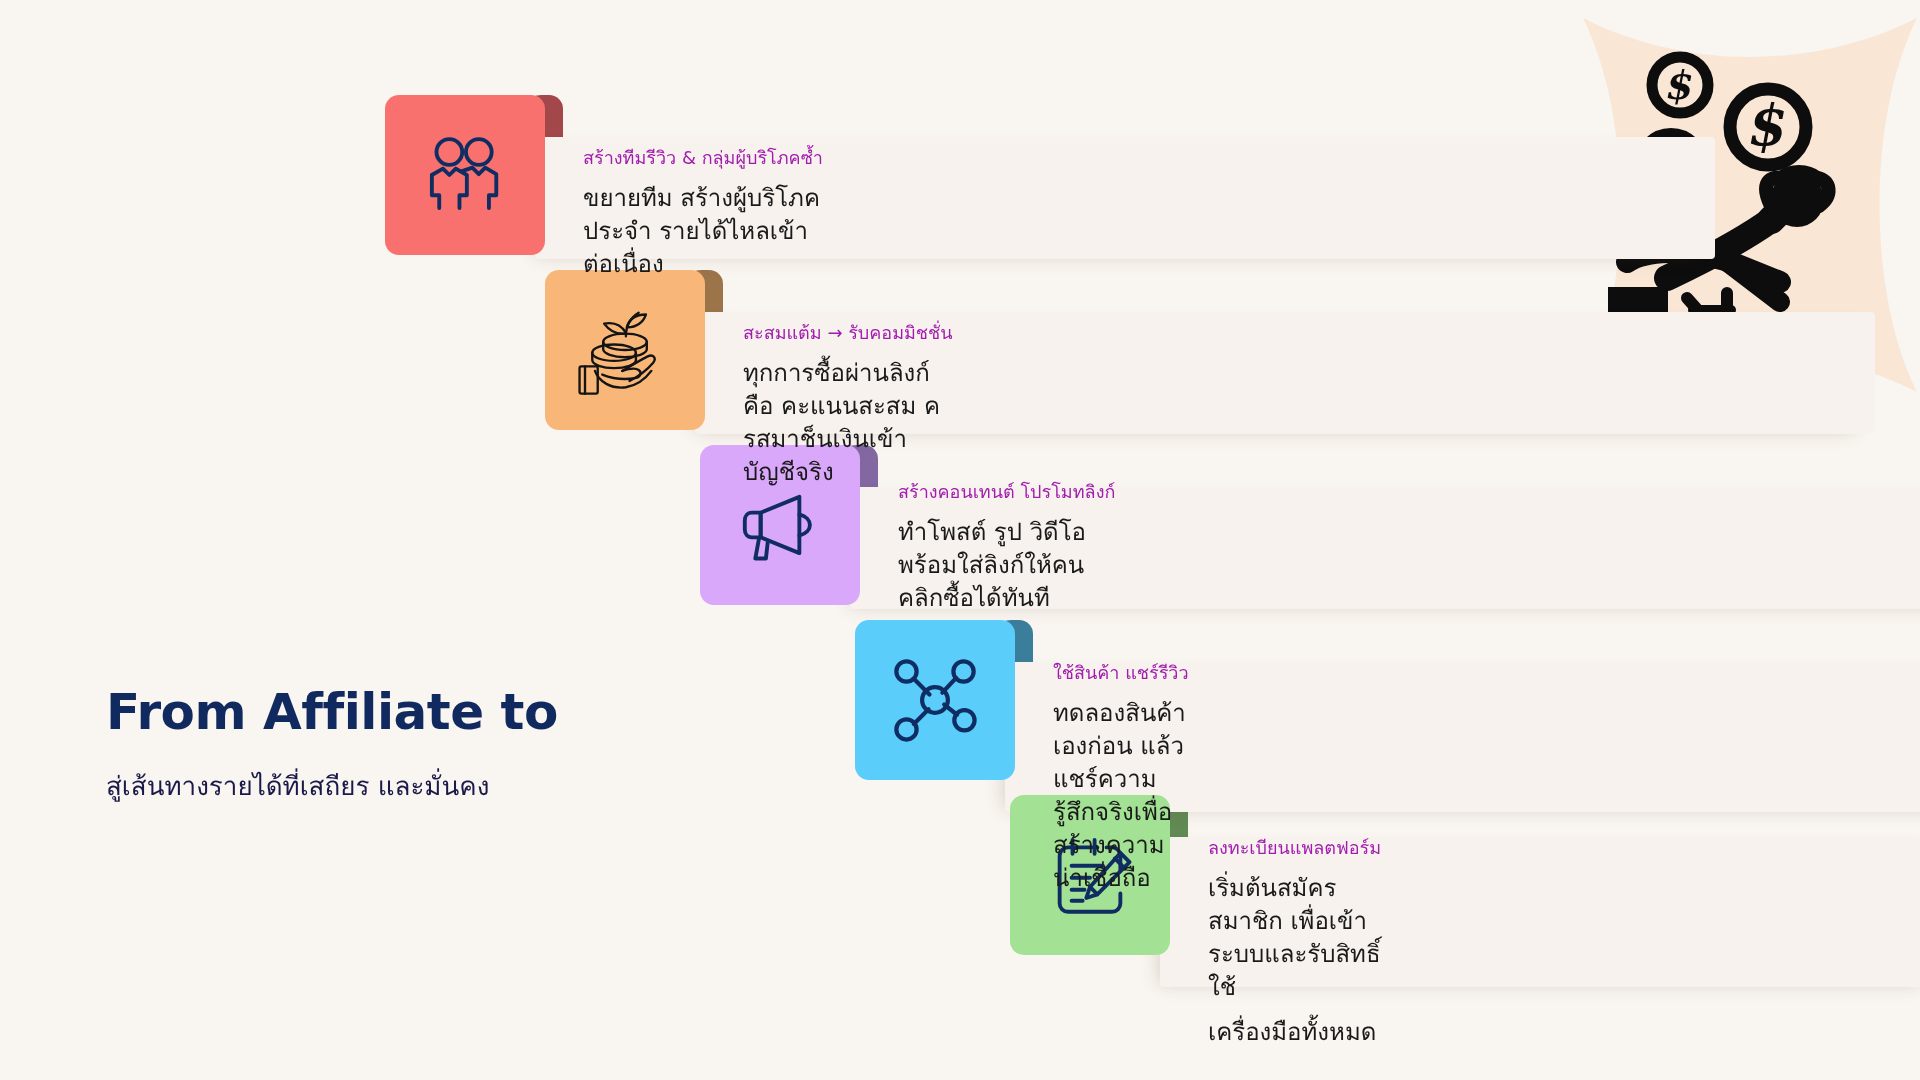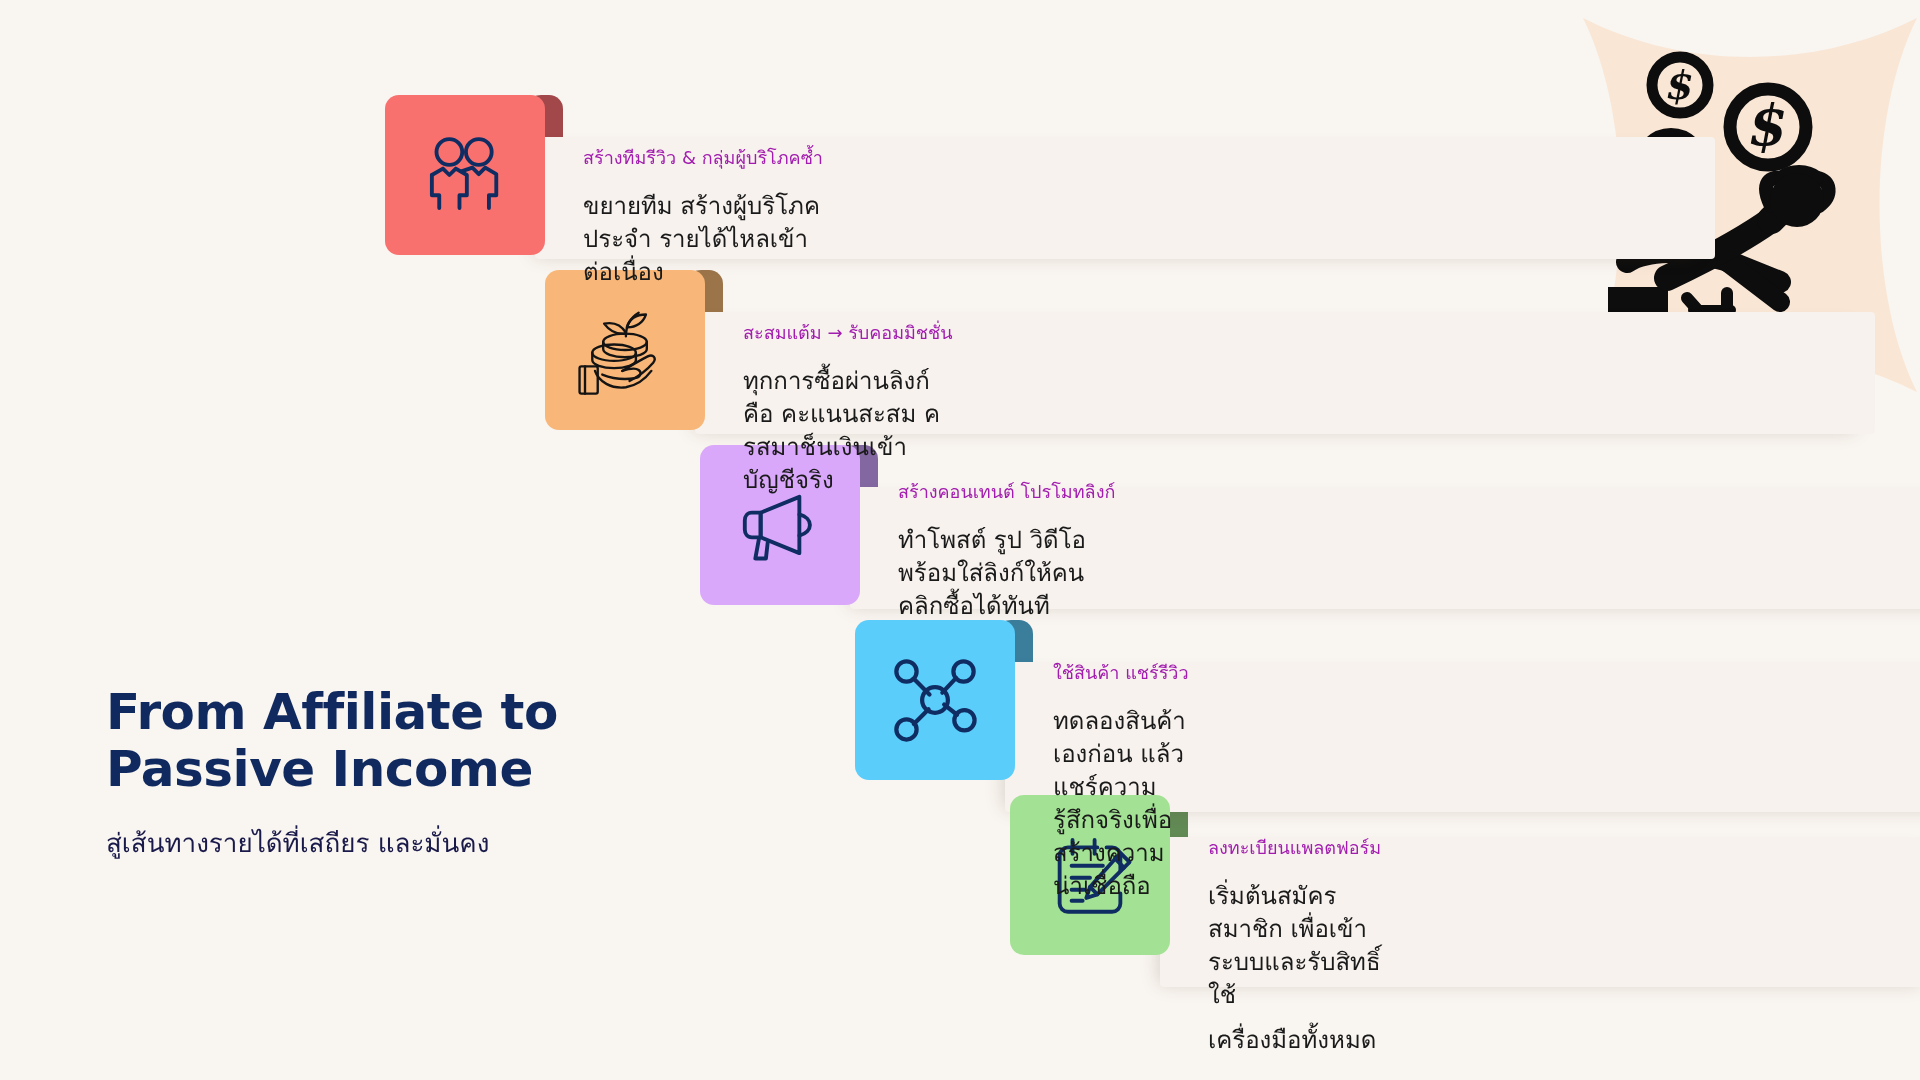--- a/index.html
+++ b/index.html
@@ -47,21 +47,21 @@
     font-weight:400;
     font-size:18px;
     line-height:1.25;
     white-space:nowrap;
   }
   .st-desc {
     color:#1A1A1A;
     font-weight:400;
     font-size:24px;
     line-height:1.38;
-    margin-top:20px;
+    margin-top:12px;
   }
 
   
   .headline {
     position:absolute; left:106px; top:684px; width:700px;
     z-index:5;
   }
   .headline h1 {
     color:#10295F;
     font-size:50px;
@@ -242,20 +242,19 @@
     <div class="txt" style="left:198px;top:42px;">
       <div class="st-title">ลงทะเบียนแพลตฟอร์ม</div>
       <div class="st-desc">เริ่มต้นสมัครสมาชิก เพื่อเข้าระบบและรับสิทธิ์ใช้</div>
       <div class="st-desc" style="margin-top:12px;">เครื่องมือทั้งหมด</div>
     </div>
   </div>
 
   <div class="headline">
     <h1>
       <span>From Affiliate to</span><br>
-      <span>Passive Income</span>
     </h1>
     <div class="sub">
       <div>สู่เส้นทางรายได้ที่เสถียร และมั่นคง</div>
     </div>
   </div>
 
 </div>
 
 </body></html>

